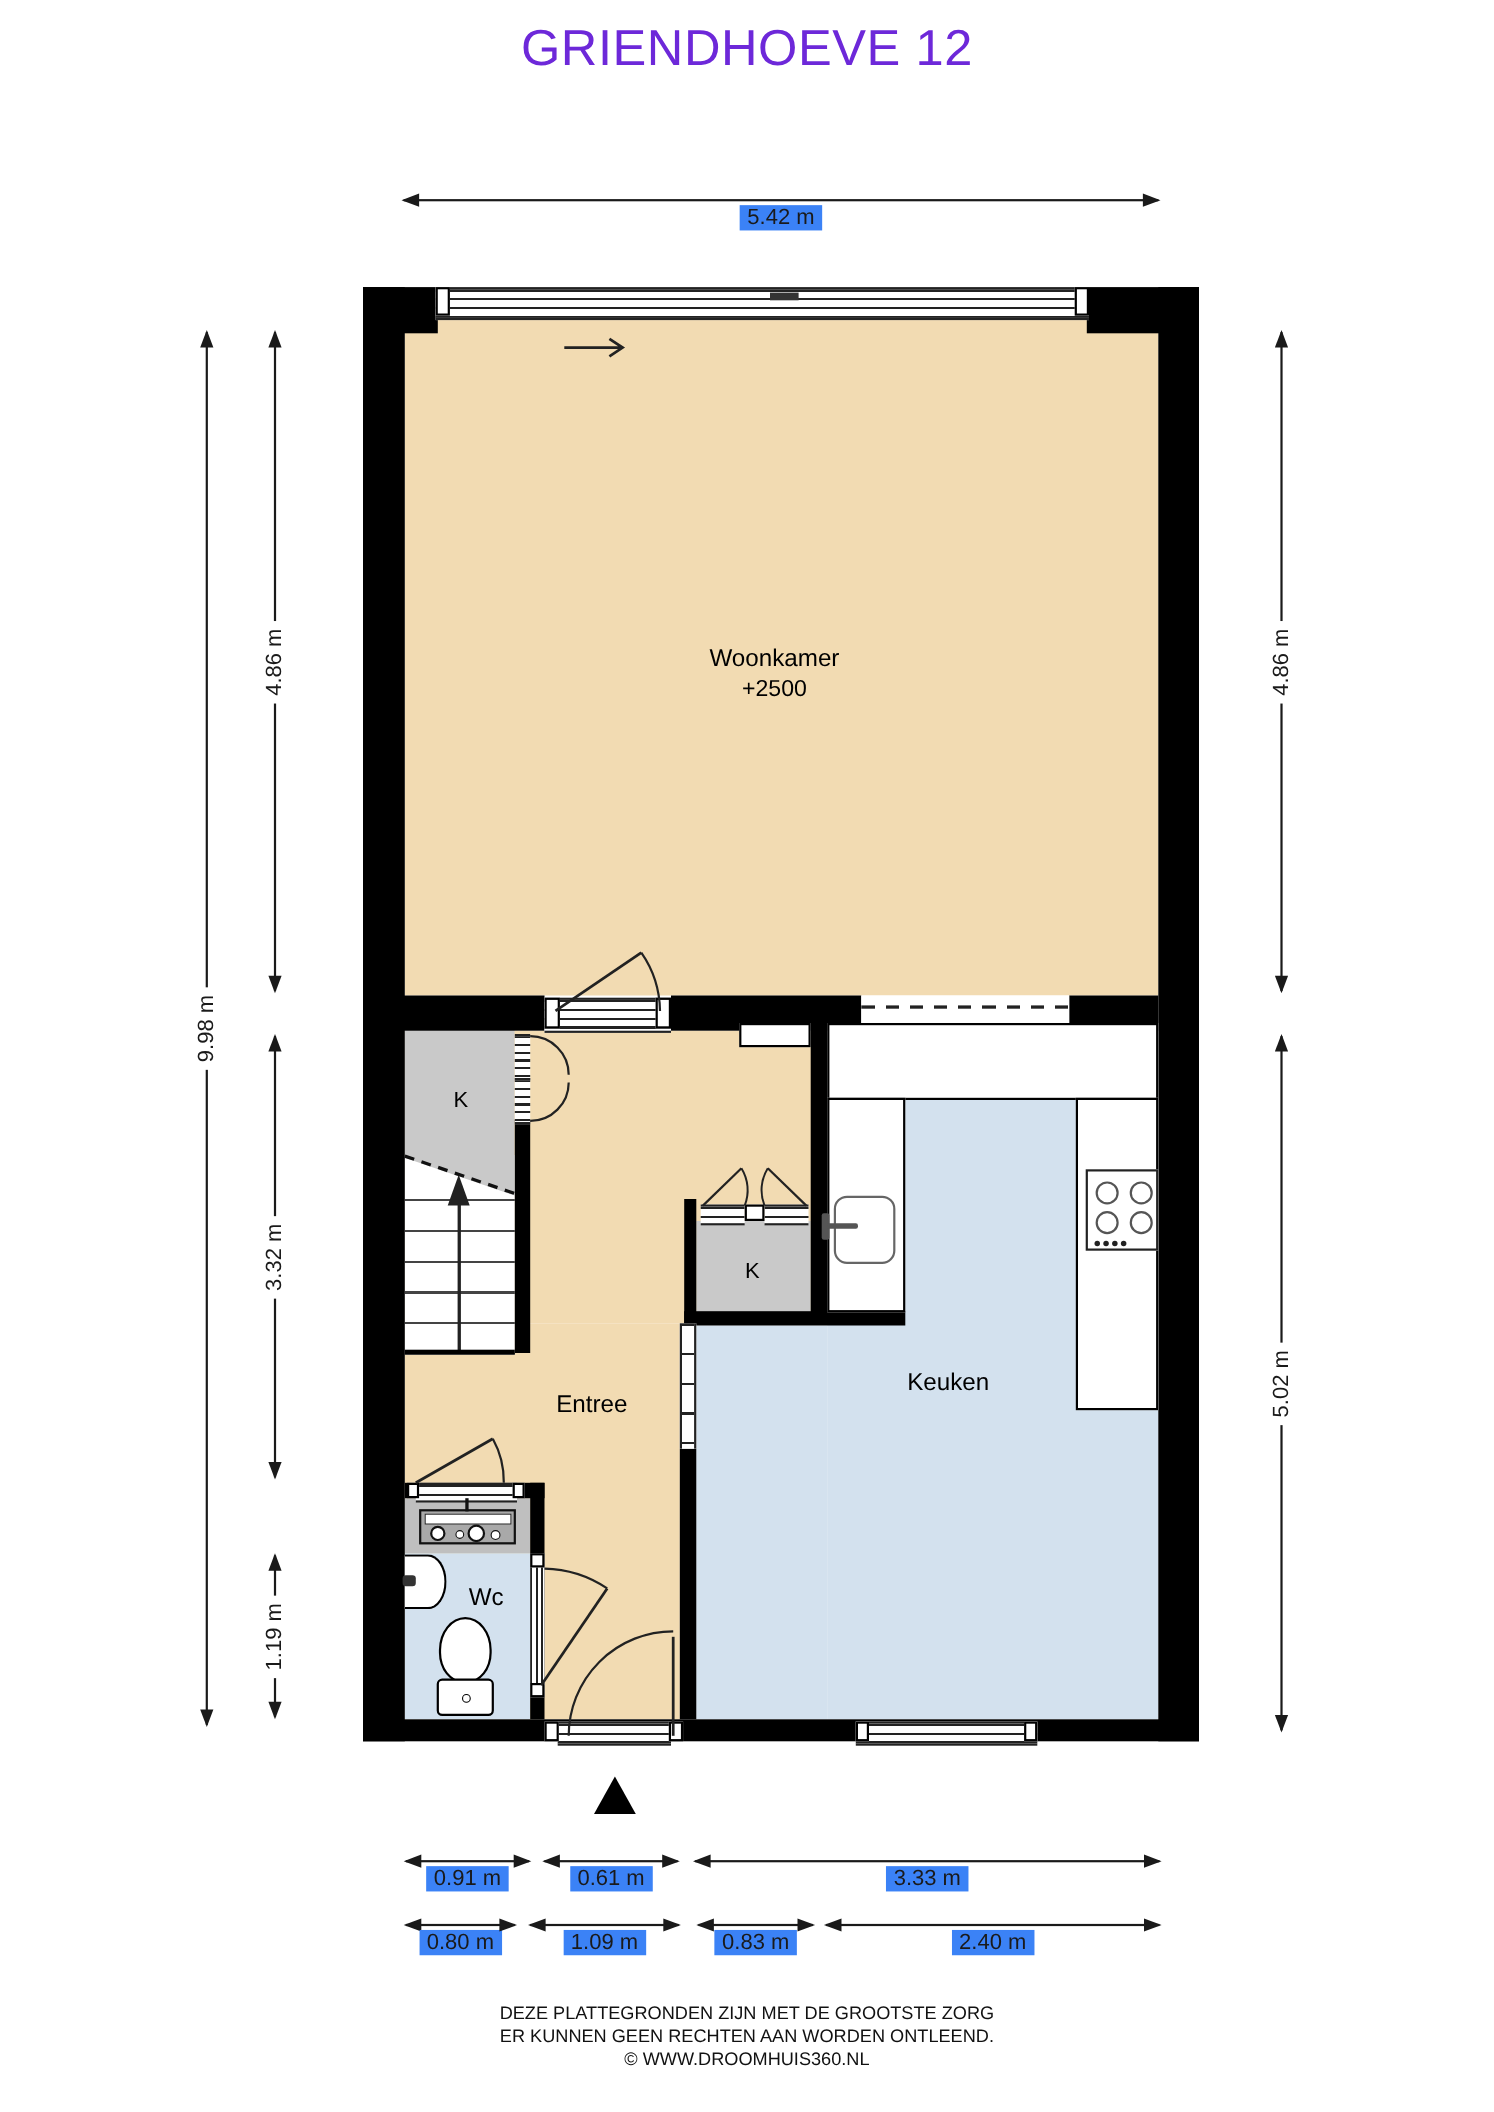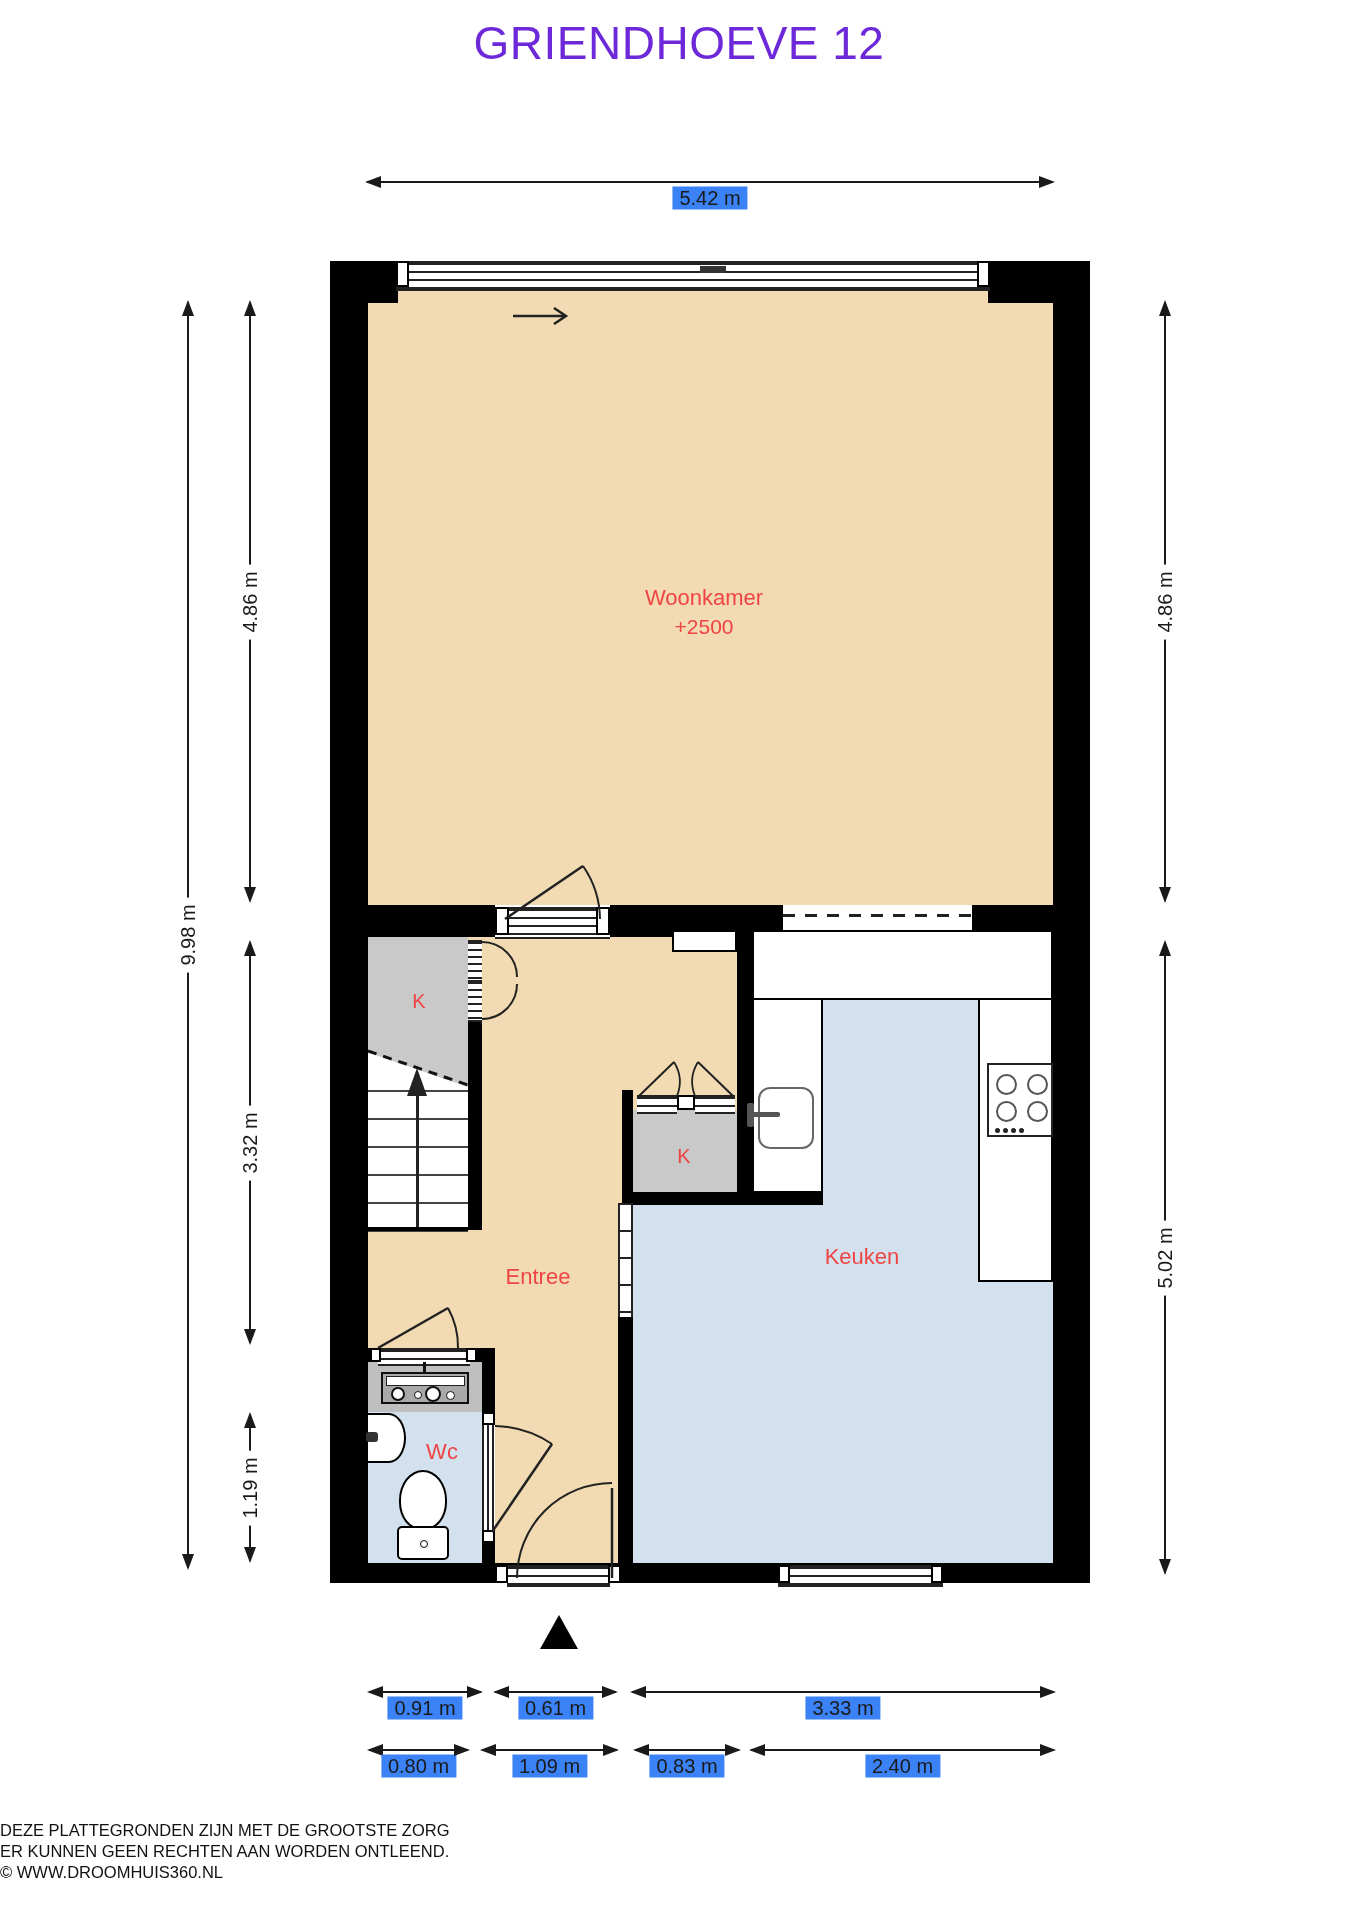--- a/index.html
+++ b/index.html
@@ -10,21 +10,21 @@
     --ink:#1A1A1A;
   }
   html,body{margin:0;padding:0;background:#fff;}
   .canvas{
     position:relative;width:1358px;height:1920px;background:#fff;overflow:hidden;
     font-family:"Liberation Sans", sans-serif;color:var(--ink);
   }
   .abs{position:absolute;}
   .wall{position:absolute;background:var(--wall);}
   .fill{position:absolute;}
-  .room-label{position:absolute;transform:translate(-50%,-50%);font-size:22px;color:#ef4444;white-space:nowrap;}
+  .room-label{position:absolute;transform:translate(-50%,-50%);font-size:22px;color:#000000;white-space:nowrap;}
   .room-sub{font-size:21px;}
   .small-label{font-size:20px;}
 
   
   .glaz-h{position:absolute;background-color:#fff;
     background-image:repeating-linear-gradient(to bottom,#222 0 2px,transparent 2px 8px);
     border-bottom:2px solid #222;}
   .glaz-v{position:absolute;background-color:#fff;
     background-image:repeating-linear-gradient(to right,#222 0 2px,transparent 2px 5px);}
   .glaz-rows{position:absolute;background-color:#fff;
@@ -45,21 +45,21 @@
   .dim-v .line{position:absolute;top:2px;bottom:2px;left:50%;width:2px;margin-left:-1px;background:var(--ink);}
   .dim-v::before,.dim-v::after{content:"";position:absolute;left:50%;width:0;height:0;
     border-left:6px solid transparent;border-right:6px solid transparent;transform:translateX(-50%);}
   .dim-v::before{top:0;border-bottom:16px solid var(--ink);}
   .dim-v::after{bottom:0;border-top:16px solid var(--ink);}
   .dim-v .lbl{position:absolute;left:50%;top:50%;transform:translate(-50%,-50%) rotate(-90deg);
     background:#fff;padding:0 7px;white-space:nowrap;}
 
   .title{position:absolute;left:0;right:0;top:16px;text-align:center;
     font-size:46px;line-height:1.18;color:#6d28d9;letter-spacing:0.5px;}
-  .footer{position:absolute;left:0;right:0;top:1820px;text-align:left;
+  .footer{position:absolute;left:0;right:0;top:1820px;text-align:center;
     font-size:16.5px;line-height:1.28;color:#111;}
 
   .counter{position:absolute;background:#fff;border:2.5px solid #000;box-sizing:border-box;}
   .circ{position:absolute;border:2px solid #555;border-radius:50%;background:#fff;box-sizing:border-box;}
   .dot{position:absolute;background:#222;border-radius:50%;}
   svg.overlay{position:absolute;left:0;top:0;pointer-events:none;}
   .tread-area{position:absolute;background:#fff;}
   .treads{position:absolute;left:0;right:0;background-image:repeating-linear-gradient(to bottom,#444 0 2px,transparent 2px 28px);}
   .stair-arrow-head{position:absolute;width:0;height:0;border-left:10px solid transparent;border-right:10px solid transparent;border-bottom:28px solid #222;}
 </style>

